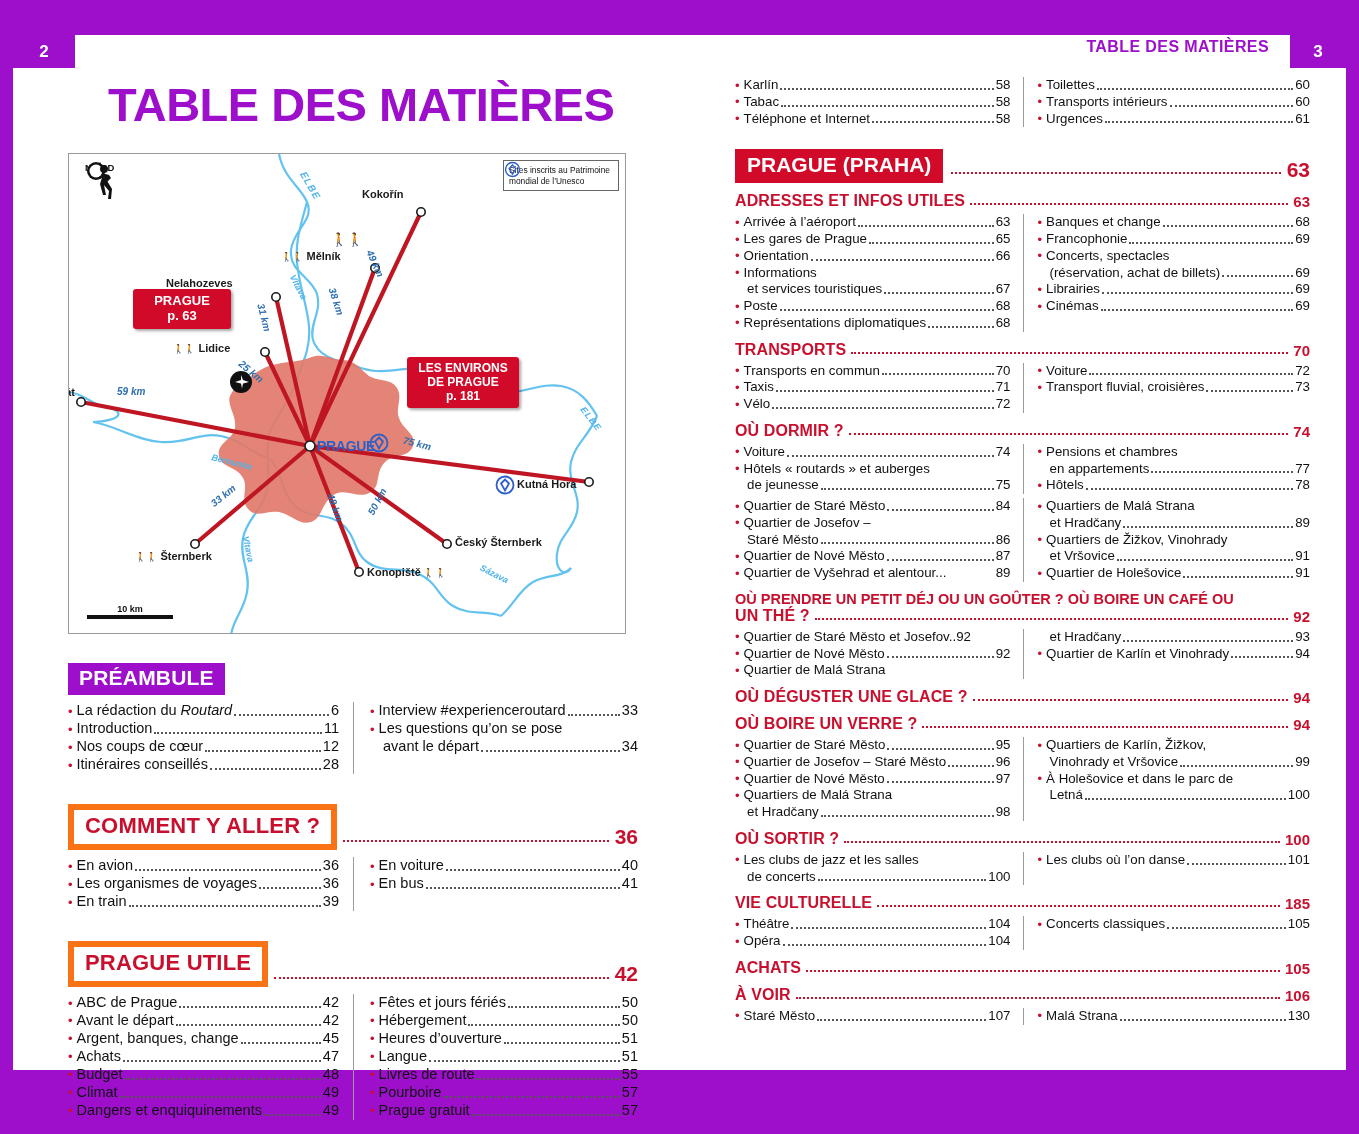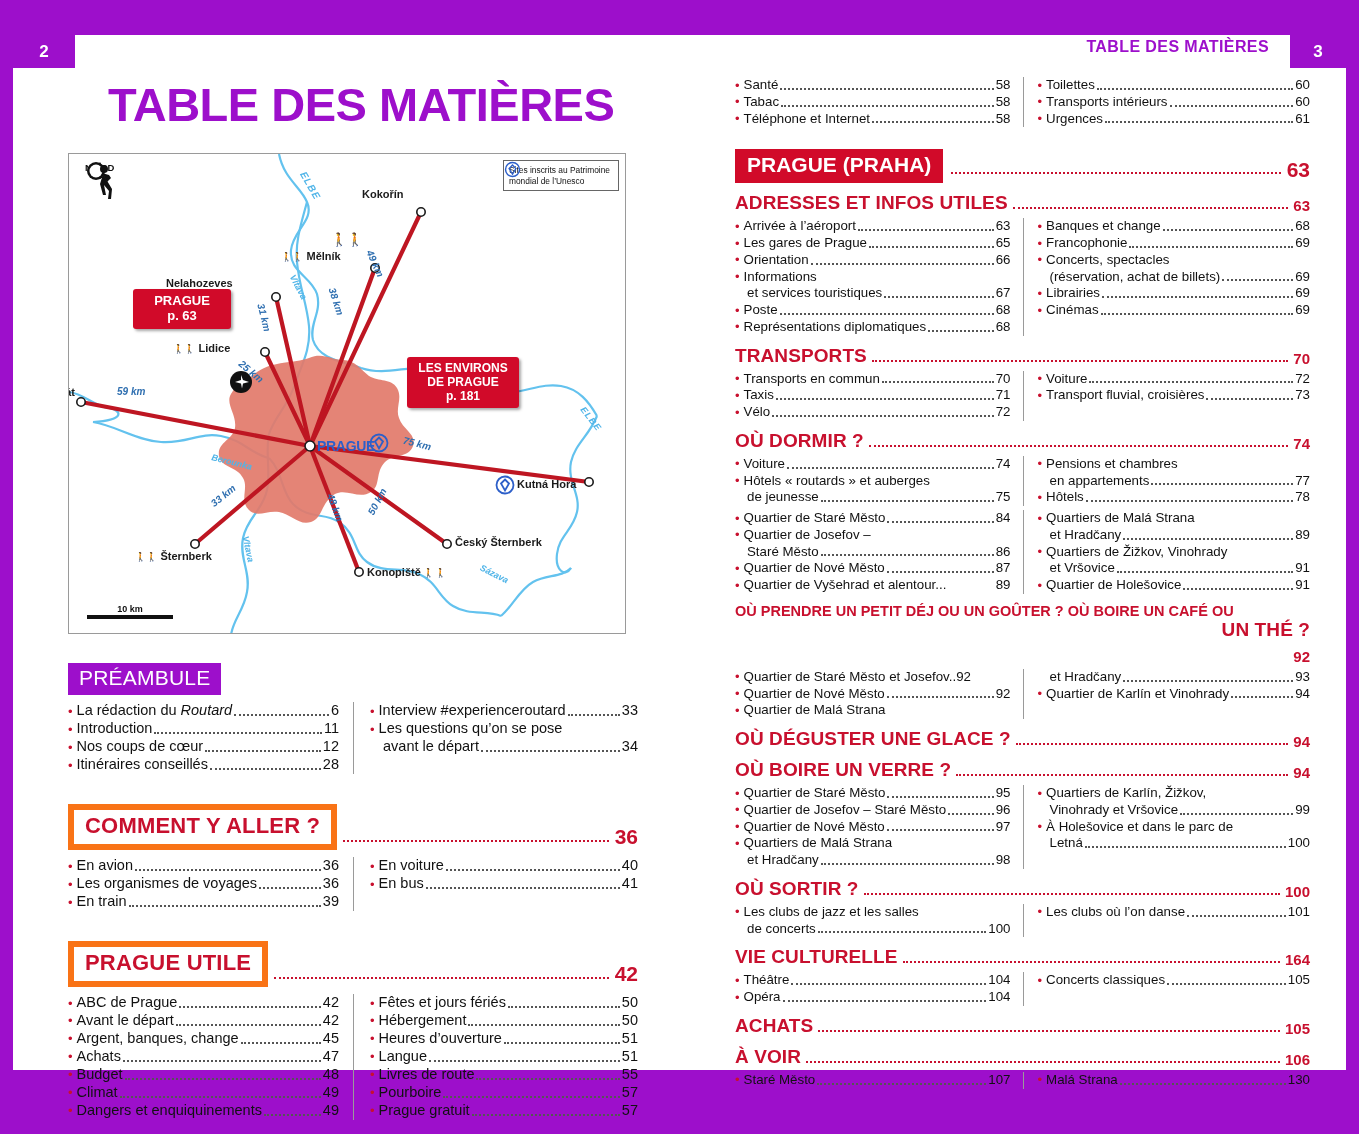--- a/index.html
+++ b/index.html
@@ -93,21 +93,21 @@
   #nord .nord-label{ font-size:9.5px; font-weight:bold; letter-spacing:.5px; color:#111; }
   #scale{
     position:absolute; left:18px; bottom:14px; width:86px;
   }
   #scale .scale-text{ font-size:9px; font-weight:bold; color:#111; text-align:center; }
   #scale .scale-bar{ height:4px; background:#111; margin-top:1px; }
 
   
   .purple-head{
     display:inline-block; background:#9D0FCB; color:#fff;
-    font-size:21px; font-weight:normal; padding:3px 11px 5px 11px;
+    font-size:21px; font-weight:bold; padding:3px 11px 5px 11px;
     letter-spacing:.2px;
   }
   .boxed-head{
     display:inline-block; border:6px solid #f97316; color:#C8102E;
     font-size:22px; font-weight:bold; padding:3px 11px 5px 11px;
     background:#fff; letter-spacing:.2px;
   }
   .head-row{ display:flex; align-items:flex-end; }
   .head-dots{
     flex:1; border-bottom:2.5px dotted #C8102E; margin:0 6px 8px 6px; height:1px;
@@ -134,40 +134,40 @@
   
   #right-page{
     position:absolute; left:735px; top:35px;
     width:575px; height:1035px;
   }
   .red-band{
     display:inline-block; background:#D10A29; color:#fff;
     font-size:21px; font-weight:bold; padding:4px 12px 6px 12px;
   }
   .sub-head{
-    color:#C8102E; font-size:19px; font-weight:bold; letter-spacing:.1px;
+    color:#C8102E; font-size:16px; font-weight:bold; letter-spacing:.1px;
     white-space:nowrap;
   }
   .sub-row{ display:flex; align-items:flex-end; margin-top:9px; }
   .sub-dots{ flex:1; border-bottom:2px dotted #C8102E; margin:0 5px 5px 5px; height:1px; }
   .sub-page{ color:#C8102E; font-weight:bold; font-size:15px; }
   .r-two-col{ display:flex; margin-top:4px; }
   .r-col{ width:50%; padding-right:12px; }
   .r-col.right{ padding-left:14px; padding-right:0; border-left:1px solid #9a9a9a; }
   .r-entry{
     display:flex; align-items:flex-end; font-size:13.3px; color:#111;
     line-height:1.26;
   }
   .r-entry .etext{ white-space:nowrap; }
   .r-entry .edots{ flex:1; border-bottom:2px dotted #555; margin:0 2px 4px 2px; height:1px; min-width:4px;}
   .r-entry.cont{ padding-left:12px; }
   .r-entry.nodots .edots{ border:none; }
   .twoline-head{ margin-top:9px; }
   .twoline-head .l1{ color:#C8102E; font-size:14.5px; font-weight:bold; }
-  .twoline-head .l2row{ display:flex; align-items:flex-end;flex-direction:column; }
+  .twoline-head .l2row{ display:flex; align-items:flex-end; }
 </style>
 </head>
 <body>
 
 <div id="page-white"></div>
 
 <div id="tab-left">2</div>
 <div id="header-right">TABLE DES MATIÈRES</div>
 <div id="tab-right">3</div>
 
@@ -520,21 +520,21 @@
       </div>
     </div>
 </div>
 
 <div id="right-page">
   <div id="right-top" style="margin-top:42px;">
       <div class="r-two-col">
         <div class="r-col">
           <div class="r-entry">
             <span class="bullet">•</span>
-            <span class="etext">Santé</span>
+            <span class="etext">Karlín</span>
             <span class="edots"></span>
             <span class="epage">58</span>
           </div>
           <div class="r-entry">
             <span class="bullet">•</span>
             <span class="etext">Tabac</span>
             <span class="edots"></span>
             <span class="epage">58</span>
           </div>
           <div class="r-entry">
@@ -959,21 +959,21 @@
               <span class="edots"></span>
               <span class="epage">101</span>
             </div>
           </div>
         </div>
       </div>
       <div>
         <div class="sub-row">
           <div class="sub-head">VIE CULTURELLE</div>
           <div class="sub-dots"></div>
-          <div class="sub-page">164</div>
+          <div class="sub-page">185</div>
         </div>
         <div class="r-two-col">
           <div class="r-col">
             <div class="r-entry">
               <span class="bullet">•</span>
               <span class="etext">Théâtre</span>
               <span class="edots"></span>
               <span class="epage">104</span>
             </div>
             <div class="r-entry">

